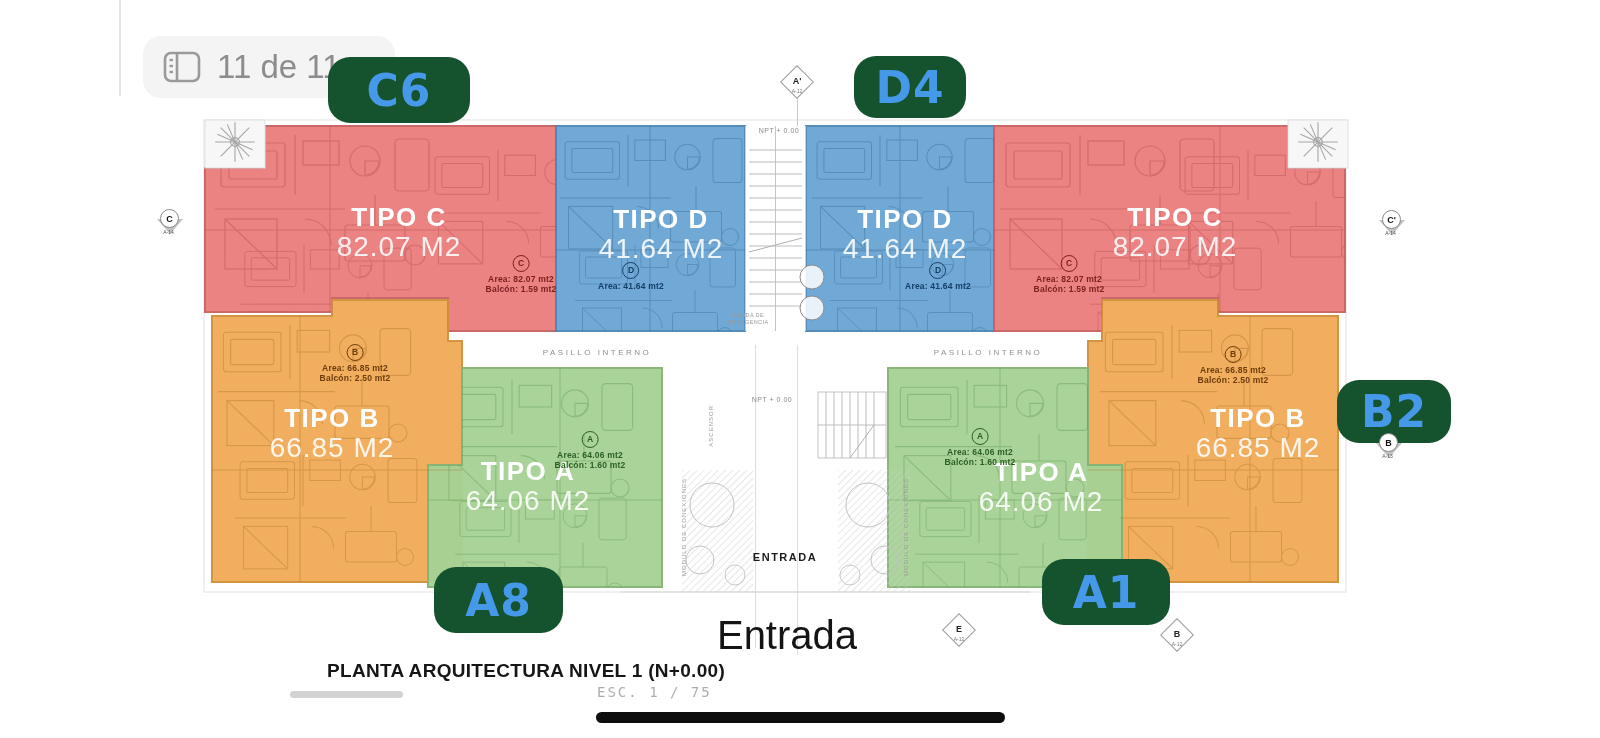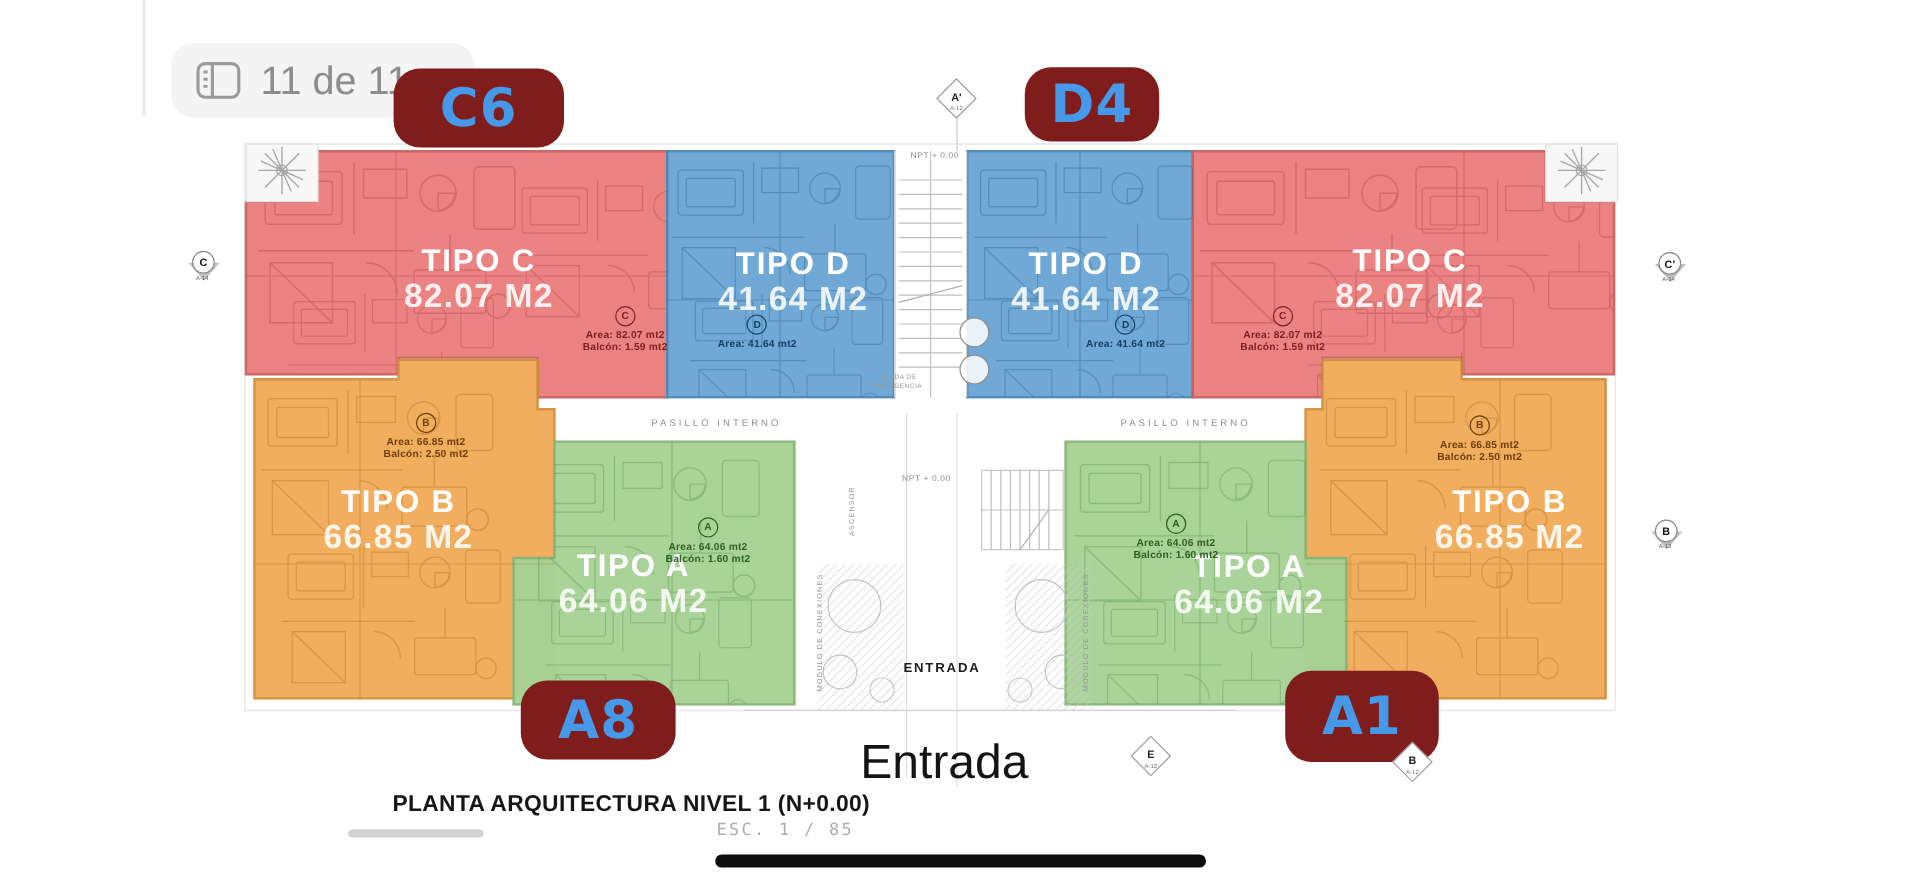--- a/index.html
+++ b/index.html
@@ -7,28 +7,28 @@
          font-family:"Liberation Sans",sans-serif;}
   .abs{position:absolute;}
 
   
   .pill{position:absolute;left:143px;top:36px;width:252px;height:62px;background:#f4f4f4;
         border:none;border-radius:18px;display:flex;align-items:center;gap:16px;padding:0 20px;cursor:pointer;}
   .pill-text{font-size:33px;color:#8c8c8c;}
   .edge-line{position:absolute;left:119px;top:0;width:2px;height:96px;background:#e4e4e4;}
 
   
-  .badge{position:absolute;background:#7f1d1d;border:none;border-radius:22px;color:#4699e8;
+  .badge{position:absolute;background:#14532d;border:none;border-radius:22px;color:#4699e8;
          font-family:"DejaVu Sans",sans-serif;font-weight:bold;font-size:44px;letter-spacing:1px;
          display:flex;align-items:center;justify-content:center;padding:0;cursor:pointer;}
 
   
   .tipo{position:absolute;transform:translateX(-50%);text-align:center;color:#fff;line-height:1.0;}
   .tname{font-size:26px;font-weight:bold;letter-spacing:1.5px;}
-  .tarea{font-size:28px;font-weight:700;opacity:.88;letter-spacing:1px;margin-top:3px;}
+  .tarea{font-size:28px;font-weight:400;opacity:.88;letter-spacing:1px;margin-top:3px;}
 
   
   .detail{position:absolute;transform:translateX(-50%);display:flex;flex-direction:column;
           align-items:center;text-align:center;line-height:1.15;}
   .dcirc{width:15px;height:15px;border:1.4px solid currentColor;border-radius:50%;
          font-size:8.5px;font-weight:bold;display:flex;align-items:center;justify-content:center;margin-bottom:3px;}
   .dline{font-size:8.5px;font-weight:bold;letter-spacing:.2px;white-space:nowrap;}
   .t-red{color:#7c2020;} .t-blue{color:#143f66;} .t-orange{color:#6e3c0c;} .t-green{color:#2c5f24;}
 
   
@@ -258,21 +258,22 @@
       <line x1="6.5" y1="9" x2="10" y2="9" stroke="#9a9a9a" stroke-width="2.4"></line>
       <line x1="6.5" y1="15" x2="10" y2="15" stroke="#9a9a9a" stroke-width="2.4"></line>
       <line x1="6.5" y1="21" x2="10" y2="21" stroke="#9a9a9a" stroke-width="2.4"></line>
     </svg>
     <span class="pill-text">11 de 11</span>
   </button>
 
   <button class="badge" style="left:328px;top:57px;width:142px;height:66px">C6</button>
   <button class="badge" style="left:854px;top:56px;width:112px;height:62px">D4</button>
   <button class="badge" style="left:434px;top:567px;width:129px;height:66px">A8</button>
-  <button class="badge" style="left:1071px;top:559px;width:128px;height:76px">A1</button>
+  <button class="badge" style="left:1042px;top:559px;width:128px;height:66px">A1</button>
+  <button class="badge" style="left:1337px;top:380px;width:114px;height:63px">B2</button>
 
   <div class="tipo" style="left:399px;top:204px">
     <div class="tname">TIPO C</div>
       <div class="tarea">82.07 M2</div>
     </div>
   <div class="tipo" style="left:661px;top:206px">
     <div class="tname">TIPO D</div>
       <div class="tarea">41.64 M2</div>
     </div>
   <div class="tipo" style="left:905px;top:206px">
@@ -376,16 +377,16 @@
     </div>
   <div class="marker" style="left:1177px;top:639px">
     <div class="mdiamond"></div>
     <span class="mletter">B</span>
     <span class="mcode">A-12</span>
     </div>
 
   <div class="entrada-big">Entrada</div>
   <div class="plan-title">PLANTA ARQUITECTURA NIVEL 1 (N+0.00)</div>
   <div class="scale-bar"></div>
-  <div class="scale-text">ESC. 1 / 85</div>
+  <div class="scale-text">ESC. 1 / 75</div>
   <button class="home-bar"></button>
 
 </div>
 
 </body></html>

